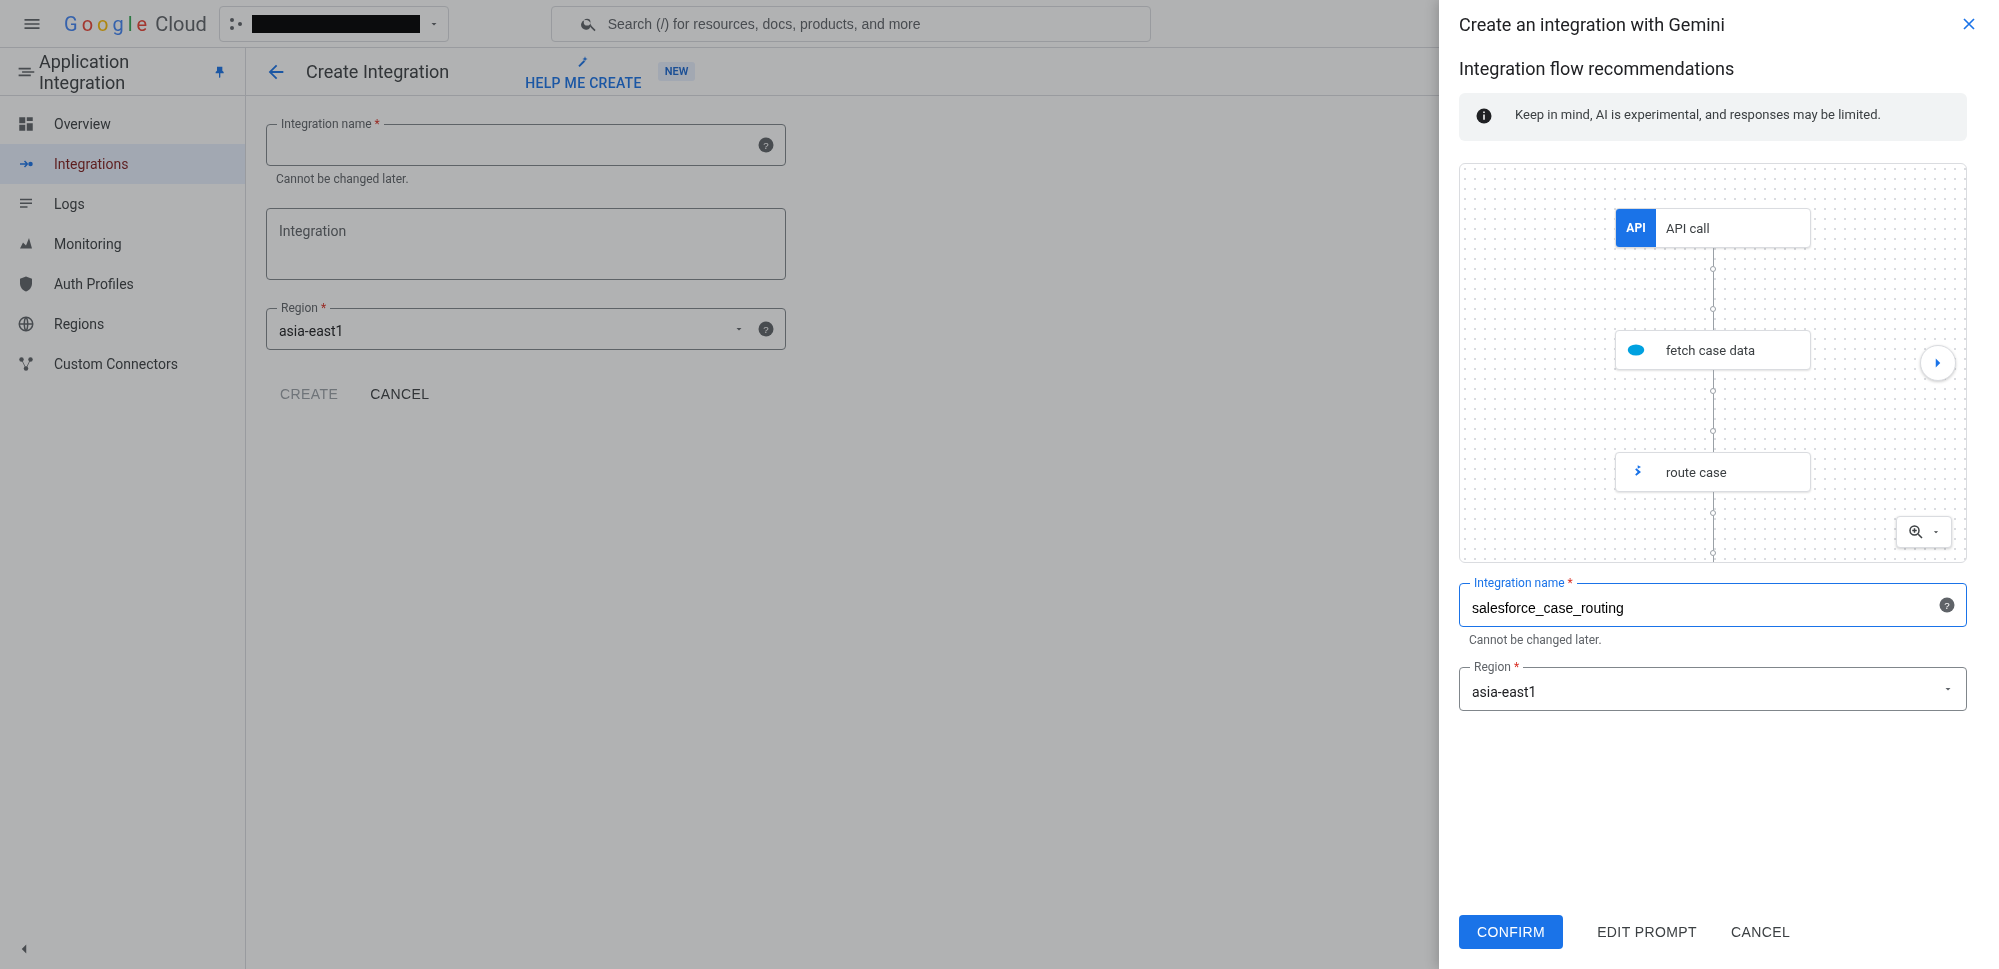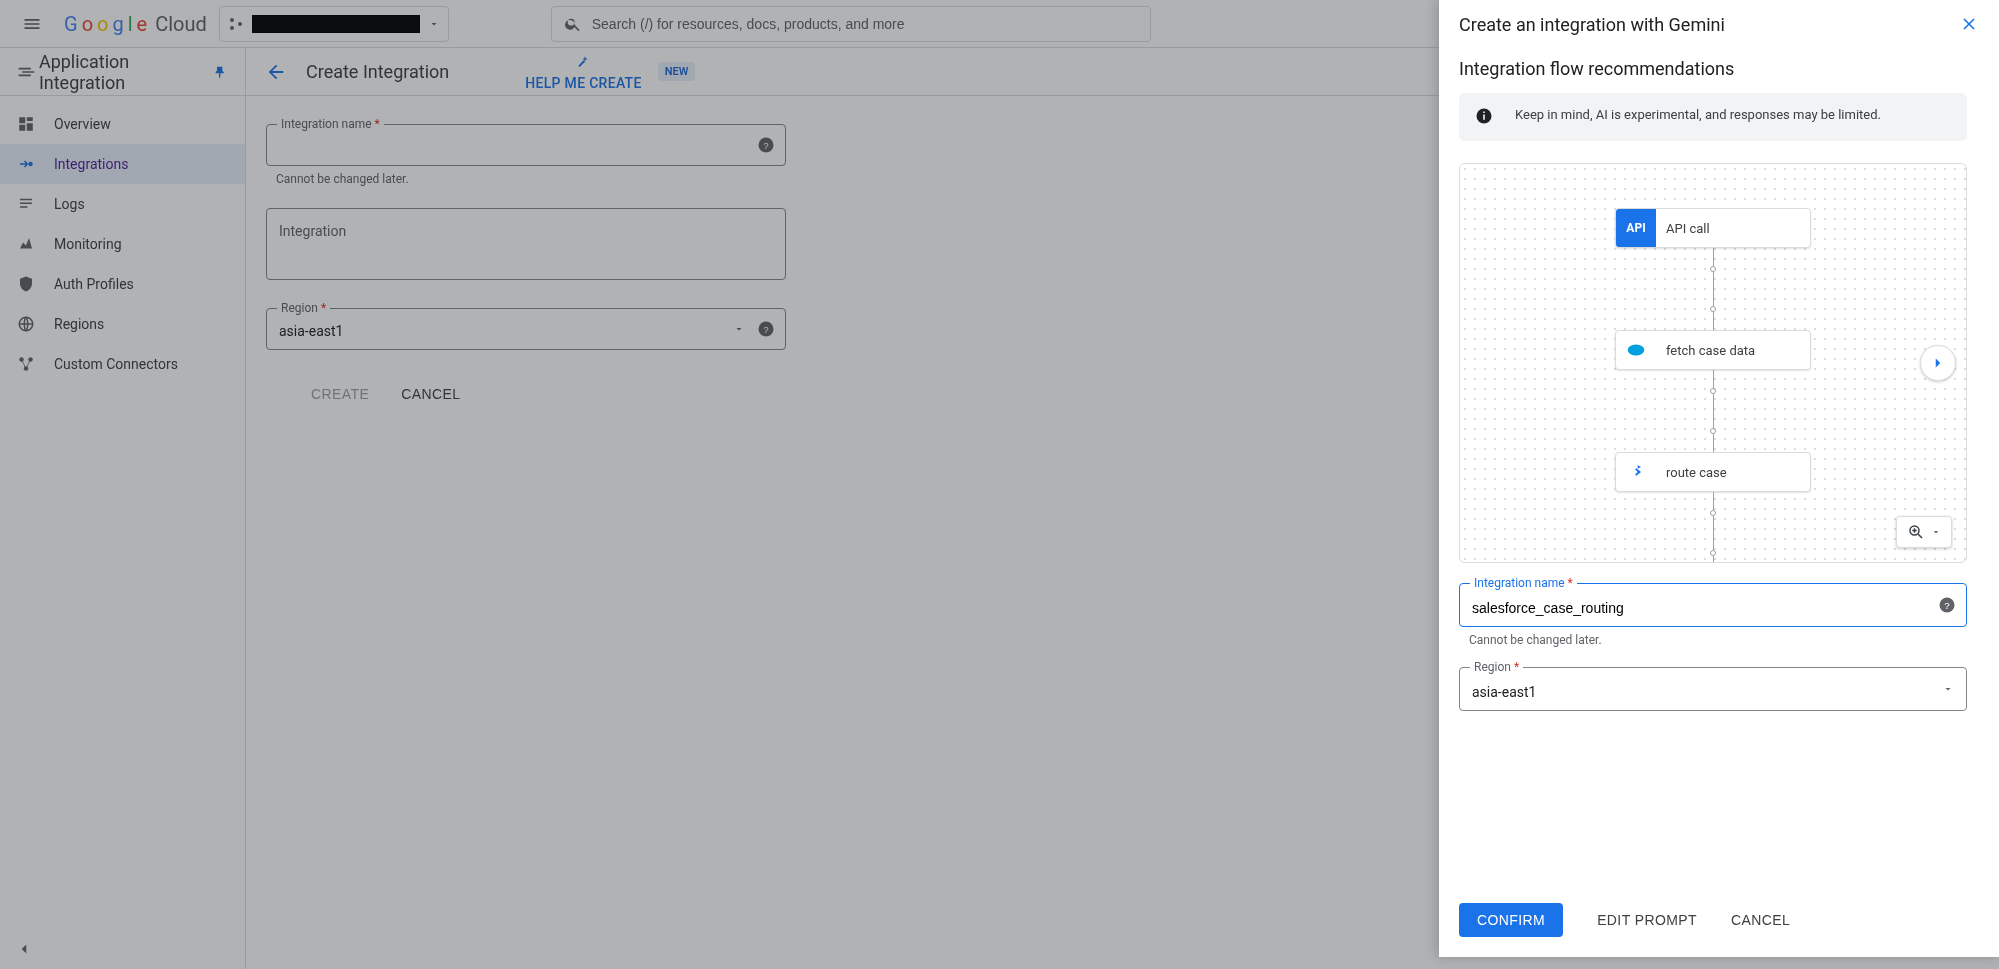--- a/index.html
+++ b/index.html
@@ -37,21 +37,21 @@
   border: 1px solid #dadce0; border-radius: 4px;
   display: flex; align-items: center; padding: 0 8px; gap: 8px;
   cursor: pointer;
 }
 .project-picker .blackbox { flex:1; height:18px; background:#000; }
 .searchbar {
   margin-left: 90px;
   flex: 0 0 600px;
   height: 36px;
   border: 1px solid #dadce0; border-radius: 4px;
-  display: flex; align-items: center; padding: 0 12px; gap: 10px;
+  display: flex; align-items: center; padding: 0 28px; gap: 10px;
   color: #5f6368;
 }
 .searchbar input {
   border: none; outline: none; flex:1; font-size: 14px; color:#202124;
 }
 .searchbar input::placeholder { color:#5f6368; }
 
 
 .shell {
   position: absolute;
@@ -73,21 +73,21 @@
   border-bottom: 1px solid #dadce0;
 }
 .product-row .ext { color:#1a73e8; font-size:20px; }
 .nav { padding-top: 8px; }
 .nav-item {
   height: 40px; display:flex; align-items:center;
   padding: 0 16px; gap: 18px;
   color:#3c4043; cursor:pointer;
   font-size: 14px;
 }
-.nav-item.active { background:#e8f0fe; color:#4c1d95; }
+.nav-item.active { background:#e8f0fe; color:#7f1d1d; }
 .nav-item.active .nav-icon { color:#1a73e8; }
 .nav-icon { width:20px; display:flex; justify-content:center; color:#5f6368; }
 .collapse-handle {
   position:absolute; bottom:6px; left:10px;
   width:28px; height:28px; display:flex; align-items:center; justify-content:center;
   color:#5f6368; cursor:pointer;
 }
 
 
 .main { flex:1; position:relative; }
@@ -139,33 +139,33 @@
   color:#5f6368;
 }
 .helper-text { font-size:12px; color:#5f6368; margin: 4px 0 22px 10px; }
 .field.textarea { height: 72px; }
 .field.textarea .placeholder { color:#5f6368; }
 .btn-row { display:flex; gap:24px; margin-top:30px; padding-left:10px;}
 .btn-flat {
   background:none; border:none; font-weight:500; letter-spacing:.4px;
   padding:6px 4px; cursor:pointer; font-size:14px;
 }
-.btn-flat.disabled { color:#9aa0a6; cursor:default;margin-left:31px; }
+.btn-flat.disabled { color:#9aa0a6; cursor:default; }
 .btn-flat.secondary { color:#3c4043; }
 
 
 .scrim {
   position:absolute; inset:0;
   background: rgba(32,33,36,.35);
 }
 
 
 .panel {
   position: fixed;
-  top:0; right:0; bottom:12px;
+  top:0; right:0; bottom:0;
   width: 560px;
   background:#fff;
   box-shadow: -2px 0 12px rgba(0,0,0,.2);
   display:flex; flex-direction:column;
   z-index: 50;
 }
 .panel-header {
   height: 48px; display:flex; align-items:center; justify-content:space-between;
   padding: 0 20px;
 }

